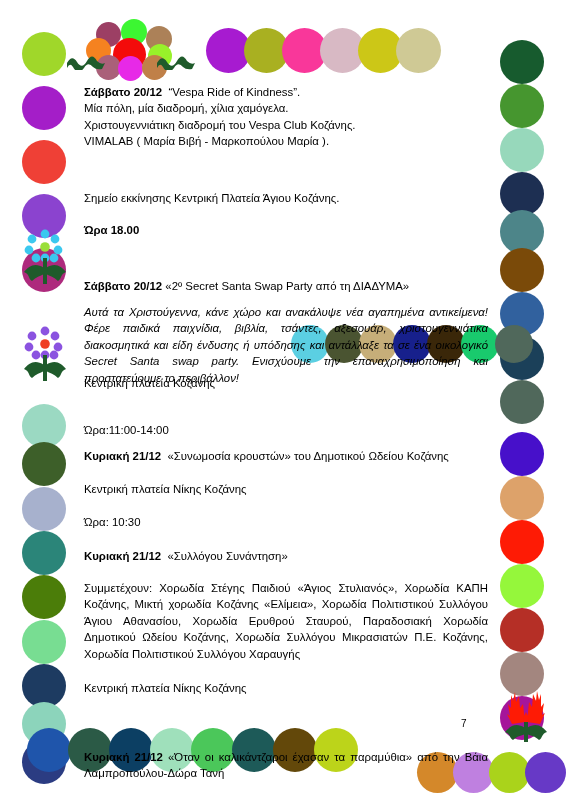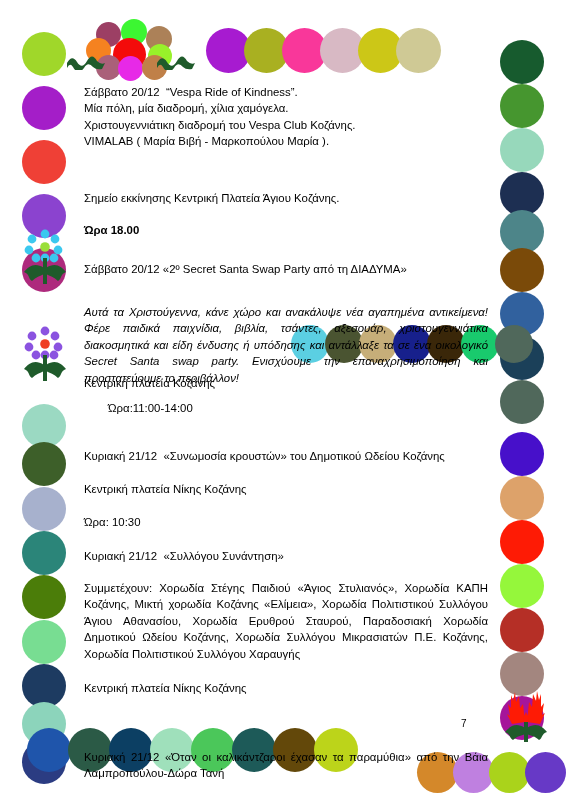--- a/index.html
+++ b/index.html
@@ -33,21 +33,21 @@
     left: 0;
     width: 404px;
     color: #000000;
     font-size: 11.4px;
     line-height: 16.4px;
   }
   .blk.just {
     text-align: justify;
   }
   .bold {
-    font-weight: normal;
+    font-weight: bold;
     margin-top: 8px;
   }
   .pageno {
     position: absolute;
     font-size: 10px;
     color: #000000;
   }
   .leaf, .flower, .coral {
     position: absolute;
   }
@@ -186,26 +186,26 @@
       <div>
         <span class="bold">Σάββατο 20/12</span><span>&nbsp; </span><span>“Vespa Ride of Kindness”.</span>
       </div>
       <div>Μία πόλη, μία διαδρομή, χίλια χαμόγελα.</div>
       <div>Χριστουγεννιάτικη διαδρομή του Vespa Club Κοζάνης.</div>
       <div>VIMALAB ( Μαρία Βιβή - Μαρκοπούλου Μαρία ).</div>
     </div>
     <div class="blk" style="top:190px;">Σημείο εκκίνησης Κεντρική Πλατεία Άγιου Κοζάνης.</div>
     <div class="blk" style="top:222px;font-weight:bold;">Ώρα 18.00</div>
 
-    <div class="blk" style="top:261px;">
+    <div class="blk" style="top:278px;">
       <span class="bold">Σάββατο 20/12</span><span> </span><span>«2º Secret Santa Swap Party από τη ΔΙΑΔΥΜΑ»</span>
     </div>
     <div class="blk just" style="top:304px;font-style:italic;">Αυτά τα Χριστούγεννα, κάνε χώρο και ανακάλυψε νέα αγαπημένα αντικείμενα! Φέρε παιδικά παιχνίδια, βιβλία, τσάντες, αξεσουάρ, χριστουγεννιάτικα διακοσμητικά και είδη ένδυσης ή υπόδησης και αντάλλαξε τα σε ένα οικολογικό Secret Santa swap party. Ενισχύουμε την επαναχρησιμοποίηση και προστατεύουμε το περιβάλλον!</div>
     <div class="blk" style="top:375px;">Κεντρική πλατεία Κοζάνης</div>
-    <div class="blk" style="top:400px;margin-left:24px;">Ώρα:11:00-14:00</div>
+    <div class="blk" style="top:422px;">Ώρα:11:00-14:00</div>
 
     <div class="blk" style="top:448px;">
       <span class="bold">Κυριακή 21/12</span><span>&nbsp; </span><span>«Συνωμοσία κρουστών» του Δημοτικού Ωδείου Κοζάνης</span>
     </div>
     <div class="blk" style="top:481px;">Κεντρική πλατεία Νίκης Κοζάνης</div>
     <div class="blk" style="top:514px;">Ώρα: 10:30</div>
 
     <div class="blk" style="top:548px;">
       <span class="bold">Κυριακή 21/12</span><span>&nbsp; </span><span>«Συλλόγου Συνάντηση»</span>
     </div>

